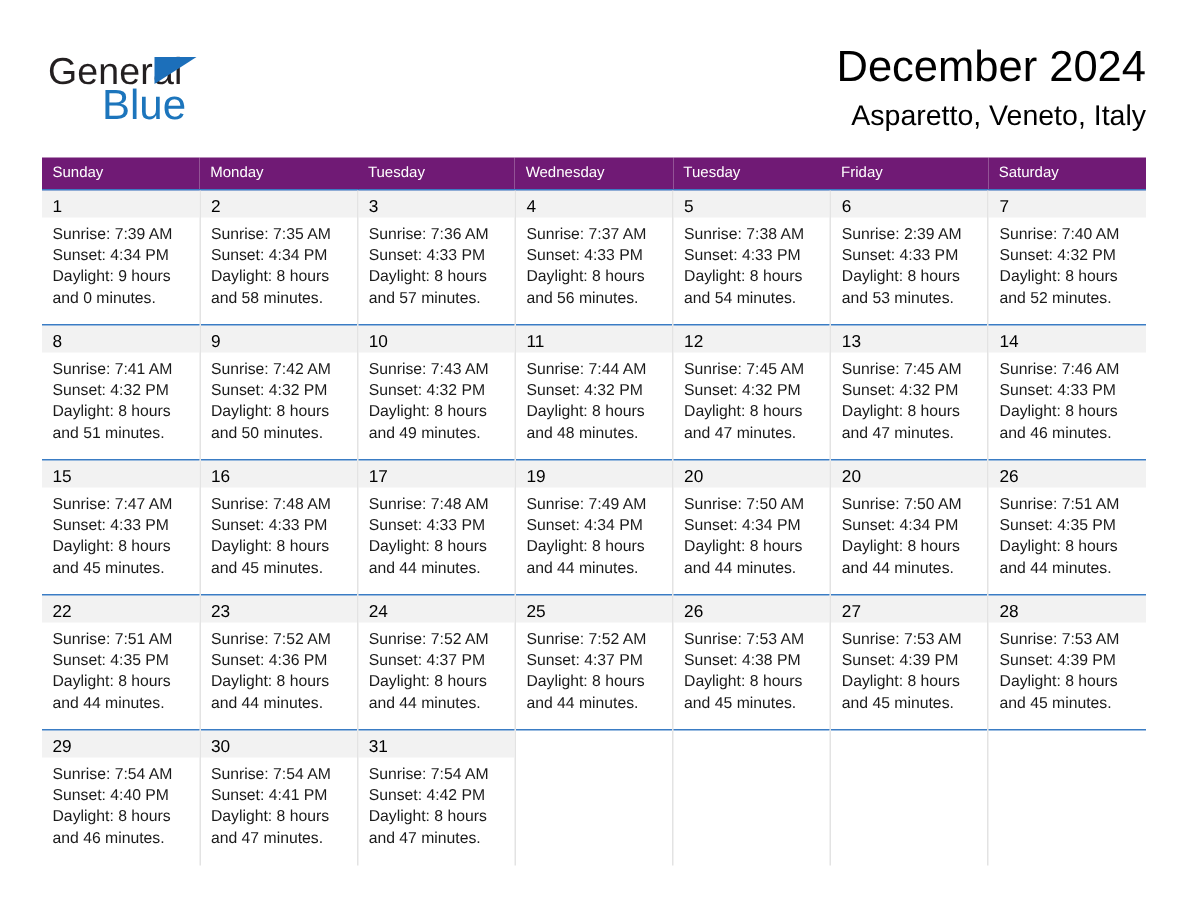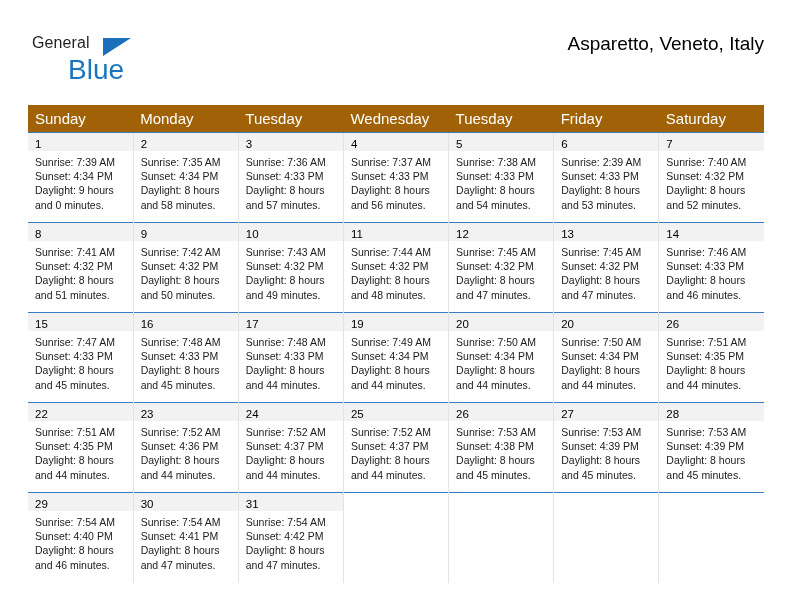--- a/index.html
+++ b/index.html
@@ -34,21 +34,21 @@
     position: absolute;
     left: 4px;
     top: 6px;
     width: 200px;
     height: 56px;
   }
   .logo-general {
     position: absolute;
     left: 0;
     top: 0;
-    font-size: 16px;
+    font-size: 25px;
     letter-spacing: 0.1px;
     color: #231f20;
     font-family: "Liberation Sans", sans-serif;
   }
   .logo-flag {
     position: absolute;
     left: 71px;
     top: 4px;
     width: 0;
     height: 0;
@@ -87,23 +87,23 @@
   
   .calendar {
     position: absolute;
     left: 28px;
     top: 105px;
     width: 736px;
     border-collapse: collapse;
     table-layout: fixed;
   }
   .calendar th {
-    background: #a16207;
+    background: #701a75;
     color: #ffffff;
-    font-size: 15px;
+    font-size: 10px;
     font-weight: normal;
     text-align: left;
     padding: 5px 0 5px 7px;
     height: 11px;
     border: none;
   }
   .week-row {
     height: 90px;
   }
   .daycell {
@@ -150,20 +150,21 @@
 
   <div class="header">
 
     <div class="logo">
       <span class="logo-general">General</span>
       <span class="logo-flag"></span>
       <span class="logo-blue">Blue</span>
     </div>
 
     <div class="title-block">
+      <div class="month-title">December 2024</div>
       <div class="location">Asparetto, Veneto, Italy</div>
     </div>
 
   </div>
 
   <table class="calendar">
     <thead>
       <tr>
         <th>Sunday</th>
         <th>Monday</th>

